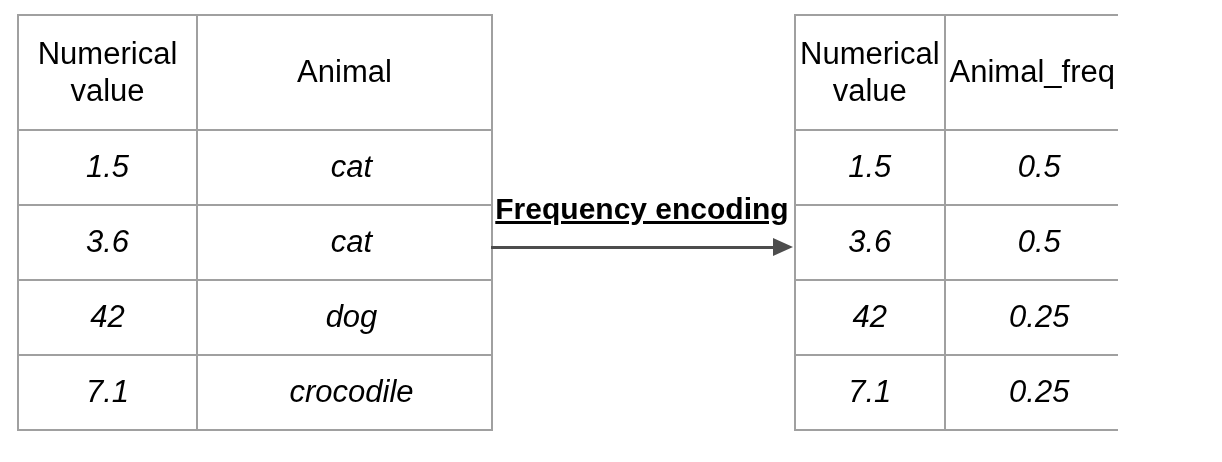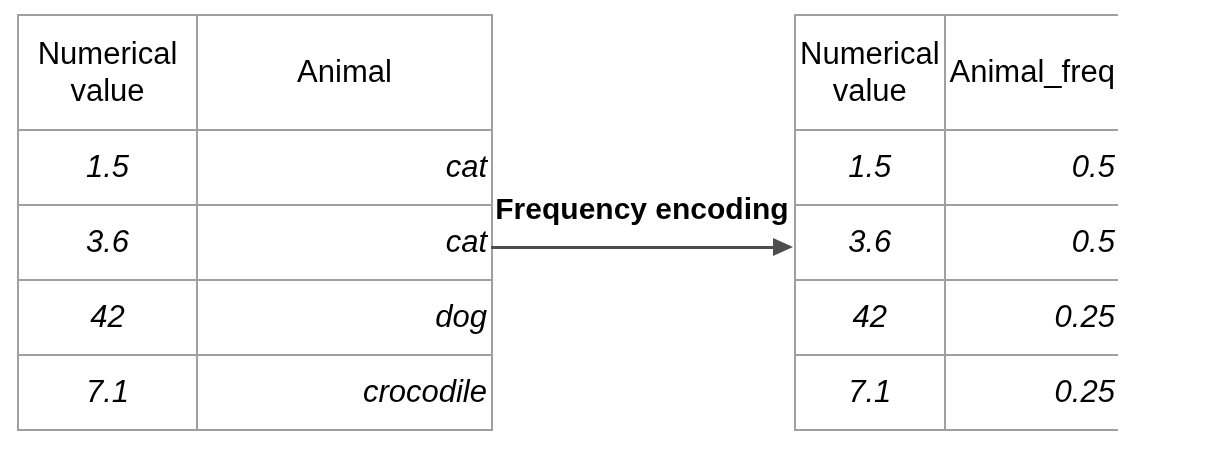--- a/index.html
+++ b/index.html
@@ -29,27 +29,27 @@
     font-weight:normal;
     color:var(--text);
     background:var(--bg);
     vertical-align:middle;
     text-align:center;
     padding:0 4px;
     overflow:hidden;
   }
   .tbl th{height:113px;}
   .tbl td{height:73px;font-style:italic;}
-  .tbl .txt{text-align:right;padding-left:18px;border-radius:25px;}
+  .tbl .txt{text-align:center;padding-left:18px;border-radius:25px;}
   
   .transform{position:absolute;left:491px;top:192px;width:302px;}
   .transform-label{
     position:absolute;left:0;top:0;width:100%;
     text-align:center;white-space:nowrap;
-    font-size:30px;font-weight:bold;color:var(--text);
+    font-size:30px;font-weight:bold;color:var(--text);text-decoration:underline;
   }
   .arrow-line{
     position:absolute;left:0;top:54px;
     width:286px;height:3px;background:var(--arrow);
   }
   .arrow-head{
     position:absolute;left:282px;top:46px;
     width:0;height:0;
     border-left:20px solid var(--arrow);
     border-top:9px solid transparent;

